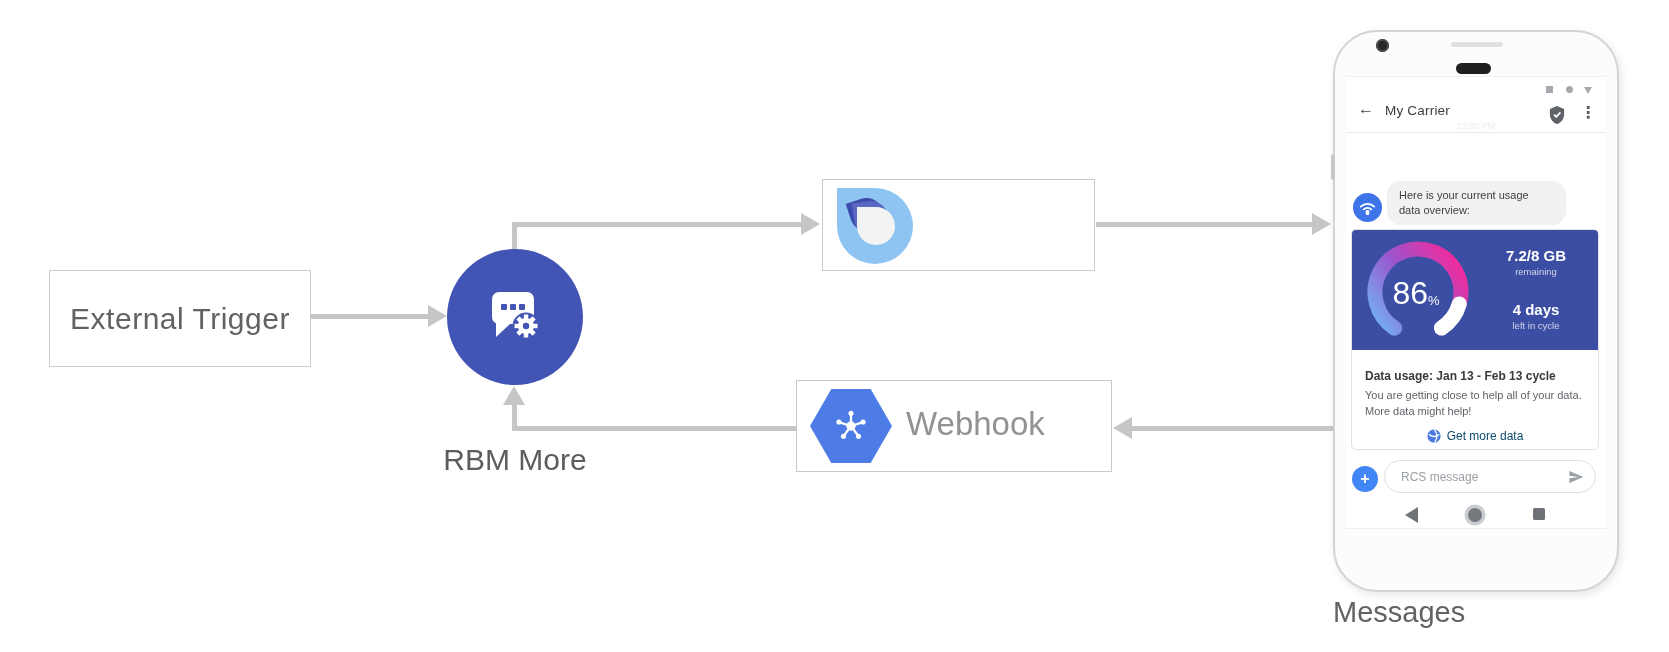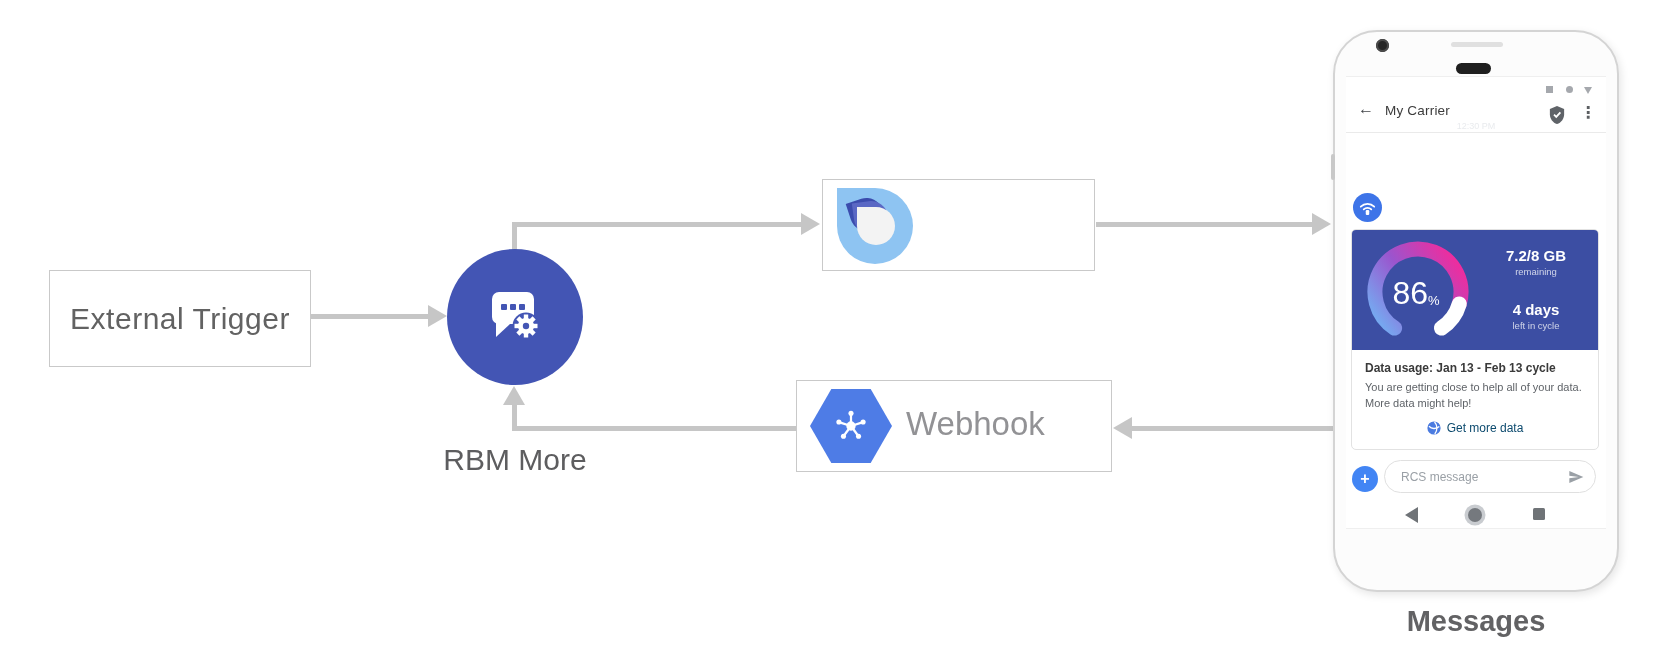--- a/index.html
+++ b/index.html
@@ -34,21 +34,21 @@
     border:2px solid #d4d4d4;border-radius:44px;box-shadow:2px 3px 8px rgba(0,0,0,.10);}
   .phone-screen{position:absolute;left:11px;top:44px;width:260px;height:453px;background:#fff;border-top:1px solid #efefef;border-bottom:1px solid #efefef;}
   .hdr-title{position:absolute;left:39px;top:26px;font-size:13.5px;color:#3c3c3c;font-weight:500;letter-spacing:.2px;}
   .bubble{position:absolute;left:41px;top:104px;width:179px;height:44px;background:#f1f1f2;border-radius:14px;
     padding:7px 12px;font-size:11px;line-height:15px;color:#3f4043;}
   .usage-card{position:absolute;left:5px;top:152px;width:248px;height:221px;background:#fff;border:1px solid #e2e2e2;border-radius:5px;overflow:hidden;}
   .chart-pane{position:absolute;left:0;top:0;width:100%;height:120px;background:#3c4ea3;}
   .metric{position:absolute;left:126px;width:116px;text-align:center;color:#fff;}
   .metric .big{font-size:15px;font-weight:bold;}
   .metric .small{font-size:9.5px;color:rgba(255,255,255,.75);margin-top:2px;}
-  .info-pane{position:absolute;left:0;top:120px;width:100%;padding:11px 13px 0 13px;}
+  .info-pane{position:absolute;left:0;top:128px;width:100%;padding:11px 13px 0 13px;}
   .card-title{font-size:12px;font-weight:bold;color:#3a3a3a;}
   .card-body{font-size:11px;line-height:15.5px;color:#5f6368;margin-top:5px;}
   .cta-row{margin-top:10px;display:flex;align-items:center;justify-content:center;gap:6px;}
   .cta-label{font-size:12px;font-weight:500;color:#0c4a6e;}
   .plus-btn{position:absolute;left:6px;top:389px;width:26px;height:26px;border-radius:50%;background:#4285f4;
     color:#fff;display:flex;align-items:center;justify-content:center;font-size:16px;font-weight:bold;line-height:1;}
   .compose-pill{position:absolute;left:38px;top:383px;width:212px;height:33px;border:1.5px solid #e0e0e0;border-radius:17px;background:#fff;}
   .compose-pill input{position:absolute;left:14px;top:4px;width:150px;height:24px;border:0;outline:none;font-size:12px;color:#6d28d9;background:transparent;font-family:inherit;}
   .compose-pill input::placeholder{color:#9aa0a6;}
   .nav-back{position:absolute;left:59px;top:430px;width:0;height:0;border-top:8px solid transparent;border-bottom:8px solid transparent;border-right:13px solid #6f7377;}
@@ -176,20 +176,24 @@
       <div class="faint-time">12:30 PM</div>
       <div class="abs" style="left:0;top:55px;width:100%;height:1px;background:#eaeaea;"></div>
 
       <div class="avatar">
         <svg width="19" height="19" viewBox="0 0 24 24">
           <path d="M3.5 11 a12 12 0 0 1 17 0" stroke="#ffffff" stroke-width="2.2" fill="none" stroke-linecap="round"></path>
           <path d="M7.2 14.4 a6.8 6.8 0 0 1 9.6 0" stroke="#ffffff" stroke-width="2.2" fill="none" stroke-linecap="round"></path>
           <rect x="9.8" y="15.2" width="4.4" height="6.4" rx="1.4" fill="#ffffff"></rect>
         </svg>
       </div>
+      <div class="bubble">
+        <div>Here is your current usage</div>
+        <div>data overview:</div>
+      </div>
 
       <div class="usage-card">
         <div class="chart-pane">
           <svg width="126" height="116" viewBox="0 0 126 116" style="position:absolute;left:4px;top:2px;">
             <defs>
               <linearGradient id="gaugeGrad" gradientUnits="userSpaceOnUse" x1="28" y1="102" x2="110" y2="42">
                 <stop offset="0" stop-color="#74adf2"></stop>
                 <stop offset="0.5" stop-color="#9a55ce"></stop>
                 <stop offset="1" stop-color="#ee2d9e"></stop>
               </linearGradient>
@@ -233,15 +237,15 @@
           <path d="M2 21 L23 12 L2 3 L2 10 L16 12 L2 14 Z" fill="#9aa0a6"></path>
         </svg>
       </div>
 
       <div class="nav-back"></div>
       <div class="nav-home"></div>
       <div class="nav-recents"></div>
     </div>
   </div>
 
-  <div class="abs" style="left:1333px;top:596px;width:286px;text-align:center;font-size:29px;font-weight:700;color:#626264;margin-top:9px;">Messages</div>
+  <div class="abs" style="left:1333px;top:596px;width:286px;text-align:left;font-size:29px;font-weight:400;color:#626264;">Messages</div>
 
 </div>
 
 </body></html>

